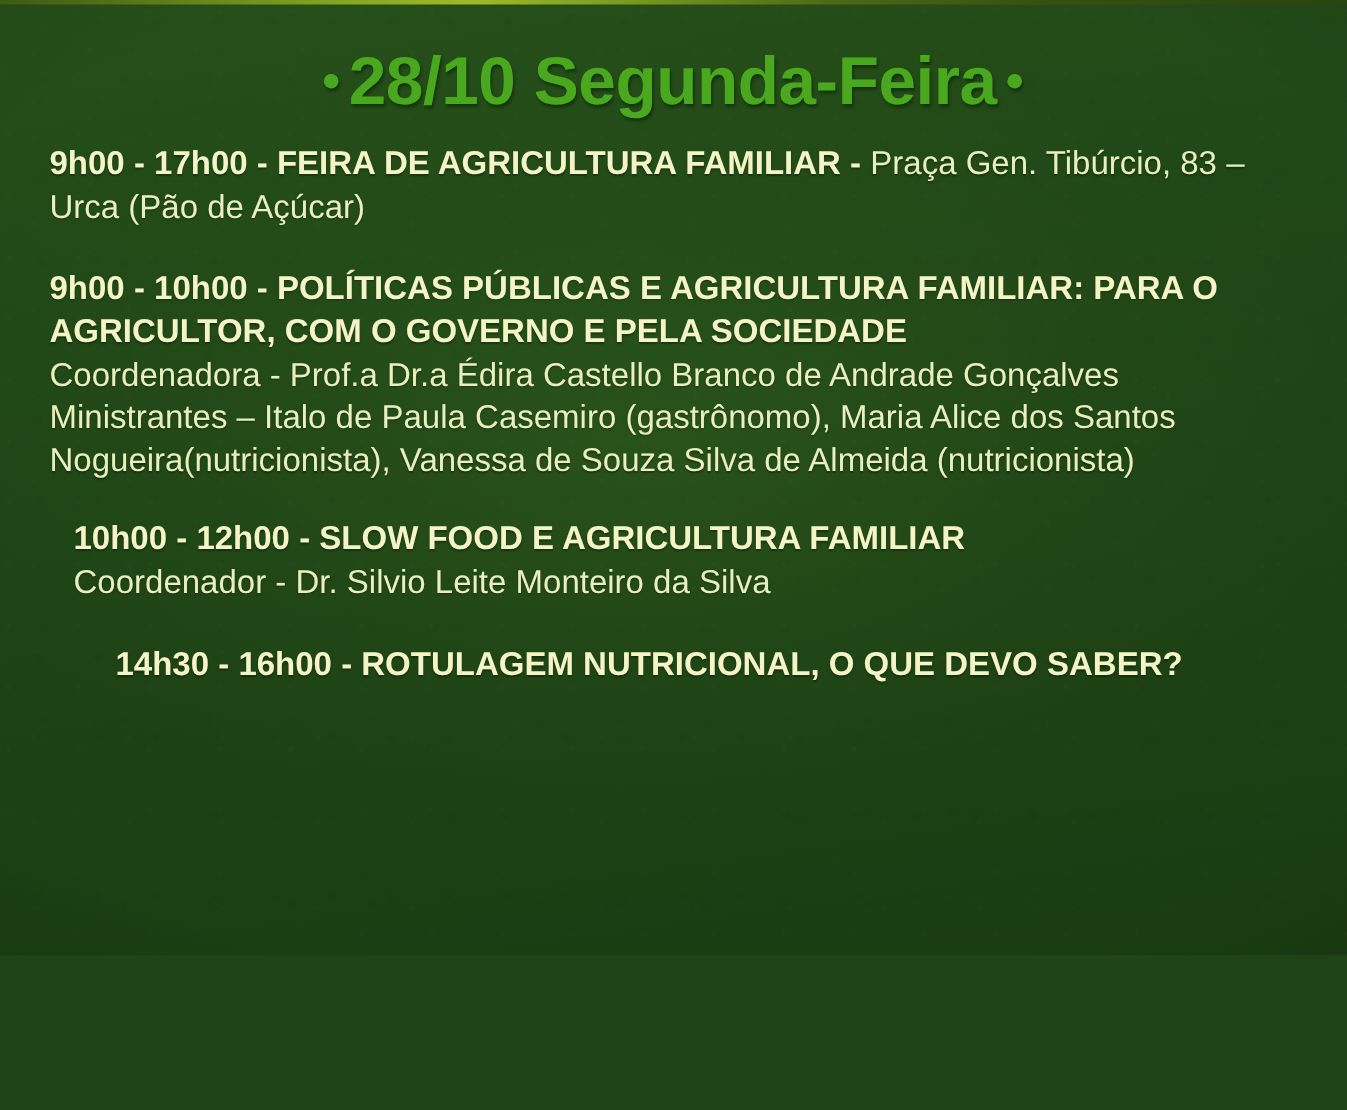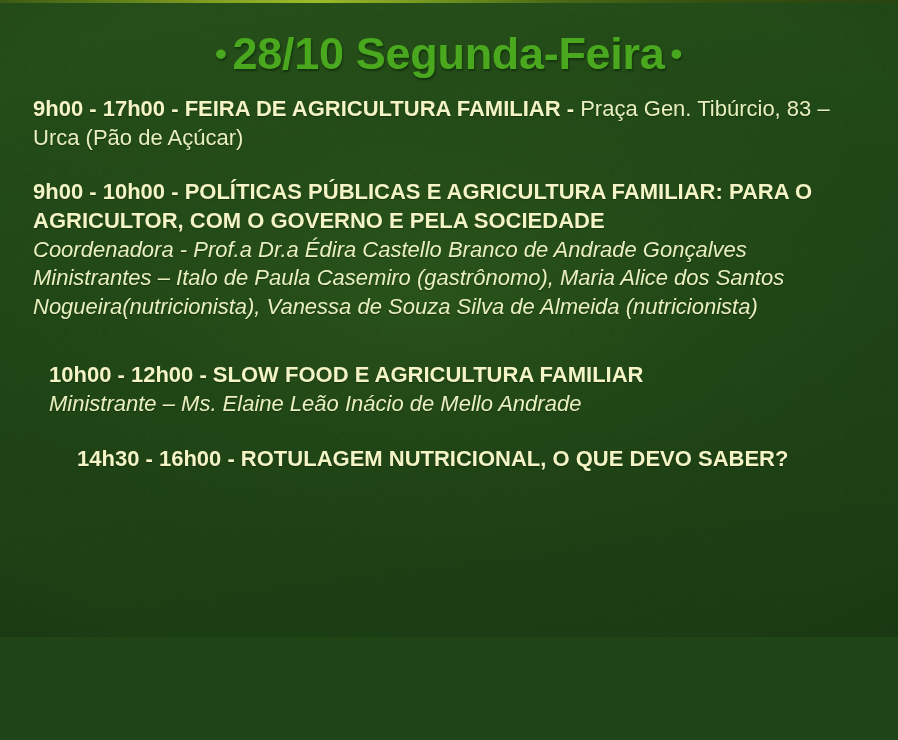--- a/index.html
+++ b/index.html
@@ -109,44 +109,43 @@
   .block .it {
     font-weight: bold;
     font-style: italic;
     color: #f4f4c6;
   }
 
   .sub {
     display: block;
     font-weight: normal;
     color: #e9efbe;
-    font-style: italic;
   }
 
   
   #block-1 { margin-top: 4px;  margin-bottom: 26px; }
   #block-2 { margin-bottom: 26px; }
-  #block-3 { margin-bottom: 40px; }
+  #block-3 { margin-bottom: 24px; }
   #block-4 { margin-bottom: 26px; margin-left: 16px; }
   #block-5 { margin-bottom: 0; margin-left: 44px; }
 </style>
 </head>
 <body>
 
 <div id="poster">
 
   <div id="top-edge"></div>
 
   <div id="content">
 
     <h1 class="title"><span class="bullet">•</span><span>28/10 Segunda-Feira</span><span class="bullet">•</span></h1>
 
     <p class="block" id="block-1"><span class="hd">9h00 - 17h00 - FEIRA DE AGRICULTURA FAMILIAR -</span><span class="rg"> Praça Gen. Tibúrcio, 83 – Urca (Pão de Açúcar)</span></p>
 
 
     <p class="block" id="block-3"><span class="hd">9h00 - 10h00 - POLÍTICAS PÚBLICAS E AGRICULTURA FAMILIAR: PARA O AGRICULTOR, COM O GOVERNO E PELA SOCIEDADE</span><span class="sub">Coordenadora - Prof.a Dr.a Édira Castello Branco de Andrade Gonçalves</span><span class="sub">Ministrantes – Italo de Paula Casemiro (gastrônomo), Maria Alice dos Santos Nogueira(nutricionista), Vanessa de Souza Silva de Almeida (nutricionista)</span></p>
 
-    <p class="block" id="block-4"><span class="hd">10h00 - 12h00 - SLOW FOOD E AGRICULTURA FAMILIAR</span><span class="sub">Ministrante – Ms. Elaine Leão Inácio de Mello Andrade</span></p>
+    <p class="block" id="block-4"><span class="hd">10h00 - 12h00 - SLOW FOOD E AGRICULTURA FAMILIAR</span><span class="sub">Coordenador - Dr. Silvio Leite Monteiro da Silva</span></p>
 
     <p class="block" id="block-5"><span class="hd">14h30 - 16h00 - ROTULAGEM NUTRICIONAL, O QUE DEVO SABER?</span></p>
 
   </div>
 </div>
 
 </body></html>

